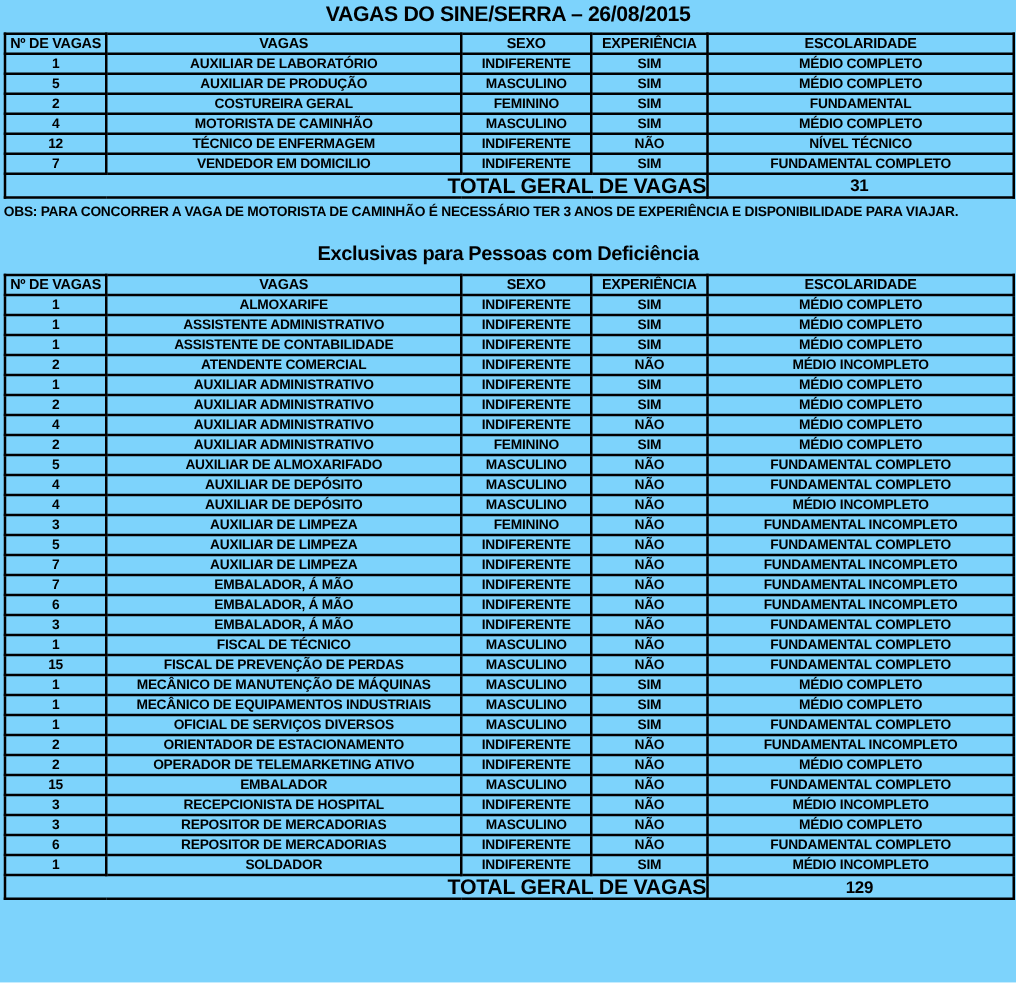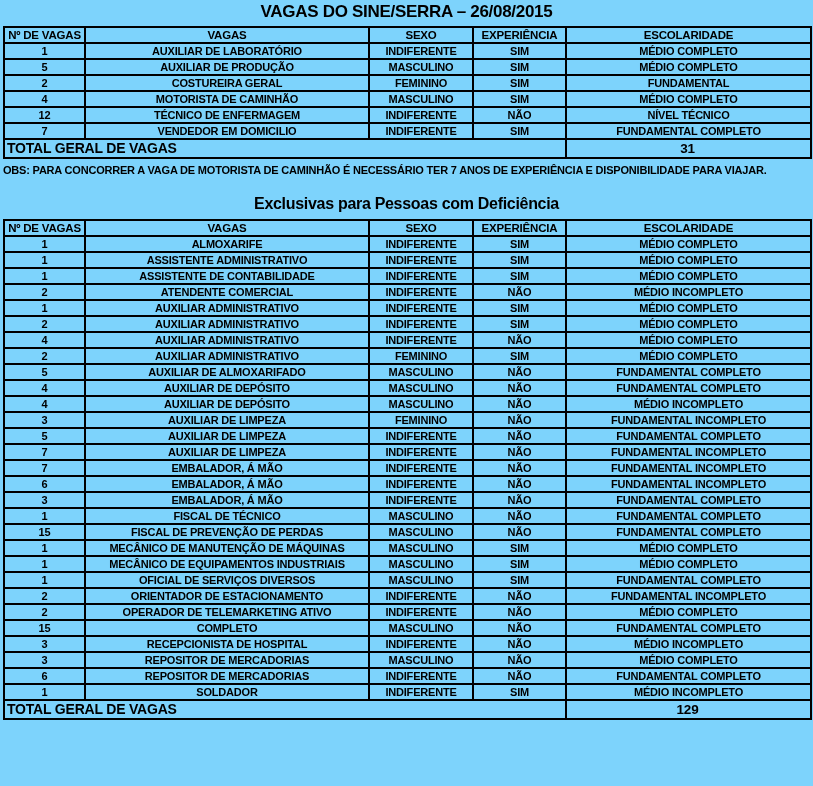--- a/index.html
+++ b/index.html
@@ -46,22 +46,22 @@
     font-size: 11px;
     line-height: 14px;
     height: 14px;
     padding: 0 2px;
     overflow: hidden;
     white-space: nowrap;
     letter-spacing: -0.2px;
   }
   .vtable th { font-size: 11.5px; }
   .vtable td.total-label {
-    text-align: left;
-    font-size: 14px;
+    text-align: right;
+    font-size: 17px;
     line-height: 17px;
     height: 17px;
     padding-right: 0;
   }
   .vtable td.total-value {
     text-align: center;
     font-size: 13.5px;
     line-height: 17px;
     height: 17px;
     padding-right: 4px;
@@ -144,21 +144,21 @@
         </tr>
       </tbody>
     <tfoot>
       <tr>
         <td colspan="4" class="total-label">TOTAL GERAL DE VAGAS</td>
         <td class="total-value">31</td>
       </tr>
     </tfoot>
   </table>
 
-  <p class="obs">OBS: PARA CONCORRER A VAGA DE MOTORISTA DE CAMINHÃO É NECESSÁRIO TER 7 ANOS DE EXPERIÊNCIA E DISPONIBILIDADE PARA VIAJAR.</p>
+  <p class="obs">OBS: PARA CONCORRER A VAGA DE MOTORISTA DE CAMINHÃO É NECESSÁRIO TER 3 ANOS DE EXPERIÊNCIA E DISPONIBILIDADE PARA VIAJAR.</p>
 
 
   <div class="doc-subtitle">Exclusivas para Pessoas com Deficiência</div>
 
   <table class="vtable">
     <colgroup>
       <col style="width:81px">
       <col style="width:284px">
       <col style="width:104px">
       <col style="width:93px">
@@ -337,21 +337,21 @@
         </tr>
         <tr>
           <td>2</td>
           <td>OPERADOR DE TELEMARKETING ATIVO</td>
           <td>INDIFERENTE</td>
           <td>NÃO</td>
           <td>MÉDIO COMPLETO</td>
         </tr>
         <tr>
           <td>15</td>
-          <td>COMPLETO</td>
+          <td>EMBALADOR</td>
           <td>MASCULINO</td>
           <td>NÃO</td>
           <td>FUNDAMENTAL COMPLETO</td>
         </tr>
         <tr>
           <td>3</td>
           <td>RECEPCIONISTA DE HOSPITAL</td>
           <td>INDIFERENTE</td>
           <td>NÃO</td>
           <td>MÉDIO INCOMPLETO</td>

